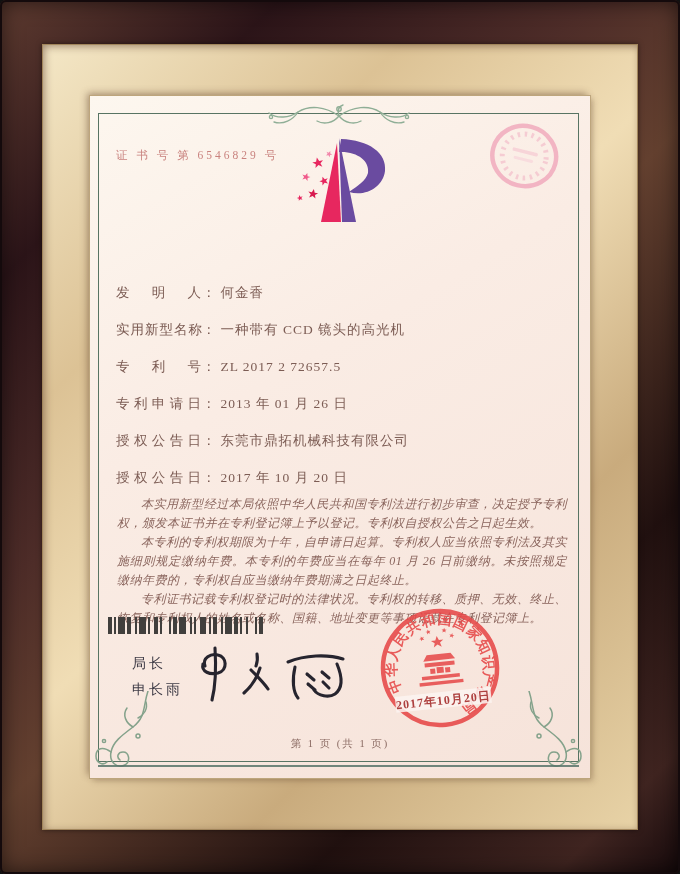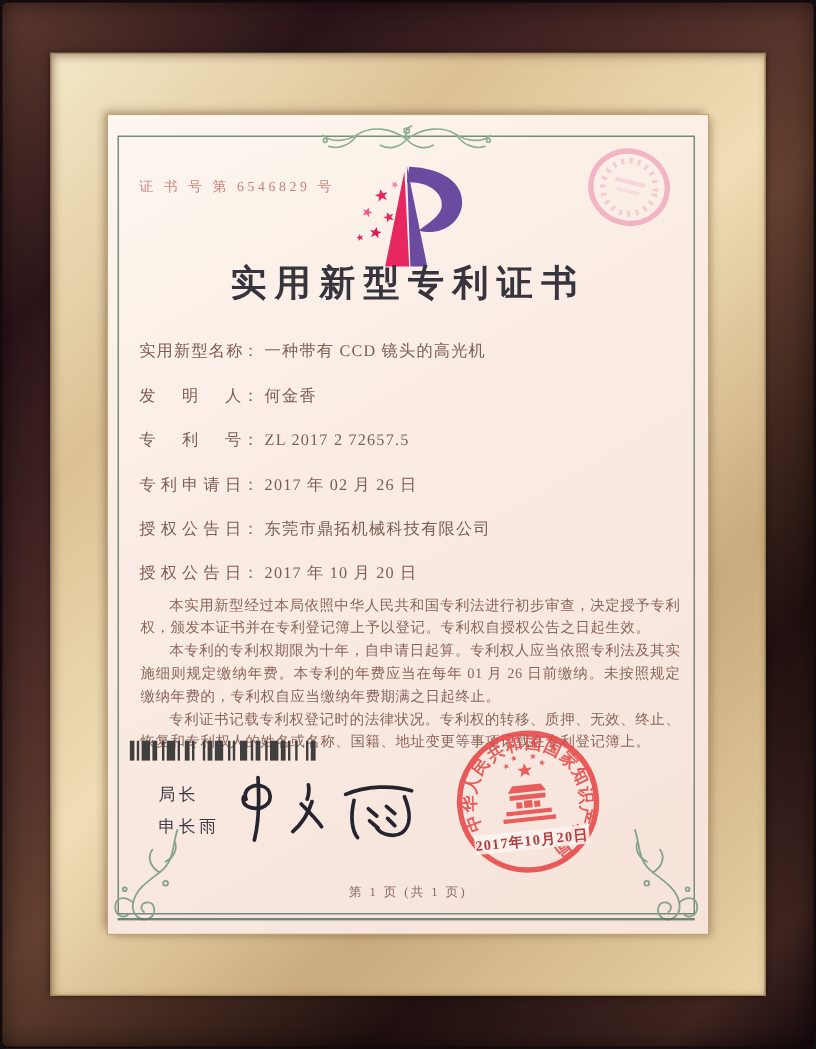--- a/index.html
+++ b/index.html
@@ -48,21 +48,21 @@
 
   
   .fields { position:absolute; left:26px; right:20px; top:188px; }
   .field-row { height:15px; margin-bottom:22px; font-size:13.5px; color:#7c5c54;
     letter-spacing:1px; white-space:nowrap; }
   .field-label { display:inline-block; width:86px; text-align:justify; text-align-last:justify; }
   .field-colon { margin-right:4px; }
 
   
   .paragraphs { position:absolute; left:27px; right:23px; top:399px;
-    font-size:12px; line-height:19px; color:#8a655d; text-align:justify; letter-spacing:.5px; }
+    font-size:12px; line-height:19px; color:#8a655d; text-align:justify; letter-spacing:.5px;font-style:italic; }
   .paragraphs p { text-indent:2em; }
 
   
   .barcode { position:absolute; left:18px; top:521px; width:160px; height:17px;
     display:flex; align-items:stretch; overflow:hidden; }
   .bc-bar { background:#413f3d; }
   .bc-gap { background:transparent; }
 
   
   .director { position:absolute; left:42px; top:561px; font-size:14px; color:#3e3b46;
@@ -140,34 +140,33 @@
         <path d="M52,2 L69,86 L55,86 Z" fill="#6a4ba0"></path>
         <path d="M50,7 L54,86 L34,86 Z" fill="#e7275f"></path>
         <use href="#star" transform="translate(31,27) scale(.55) rotate(-12)" fill="#e7275f"></use>
         <use href="#star" transform="translate(19,41) scale(.42) rotate(18)" fill="#f0598a"></use>
         <use href="#star" transform="translate(37,45) scale(.45) rotate(-20)" fill="#e7275f"></use>
         <use href="#star" transform="translate(26,58) scale(.5) rotate(10)" fill="#d81b4f"></use>
         <use href="#star" transform="translate(42,18) scale(.32) rotate(25)" fill="#f287ab"></use>
         <use href="#star" transform="translate(13,62) scale(.3) rotate(-15)" fill="#e7275f"></use>
       </svg>
 
-      <div class="title">实用新型专利证书</div>
 
       <div class="fields">
         <div class="field-row">
+          <span class="field-label">发明人</span><span class="field-colon">：</span><span>何金香</span>
+        </div>
+        <div class="field-row">
           <span class="field-label">实用新型名称</span><span class="field-colon">：</span><span>一种带有 CCD 镜头的高光机</span>
         </div>
         <div class="field-row">
-          <span class="field-label">发明人</span><span class="field-colon">：</span><span>何金香</span>
-        </div>
-        <div class="field-row">
           <span class="field-label">专利号</span><span class="field-colon">：</span><span>ZL 2017 2 72657.5</span>
         </div>
         <div class="field-row">
-          <span class="field-label">专利申请日</span><span class="field-colon">：</span><span>2017 年 02 月 26 日</span>
+          <span class="field-label">专利申请日</span><span class="field-colon">：</span><span>2013 年 01 月 26 日</span>
         </div>
         <div class="field-row">
           <span class="field-label">授权公告日</span><span class="field-colon">：</span><span>东莞市鼎拓机械科技有限公司</span>
         </div>
         <div class="field-row">
           <span class="field-label">授权公告日</span><span class="field-colon">：</span><span>2017 年 10 月 20 日</span>
         </div>
       </div>
 
       <div class="paragraphs">

